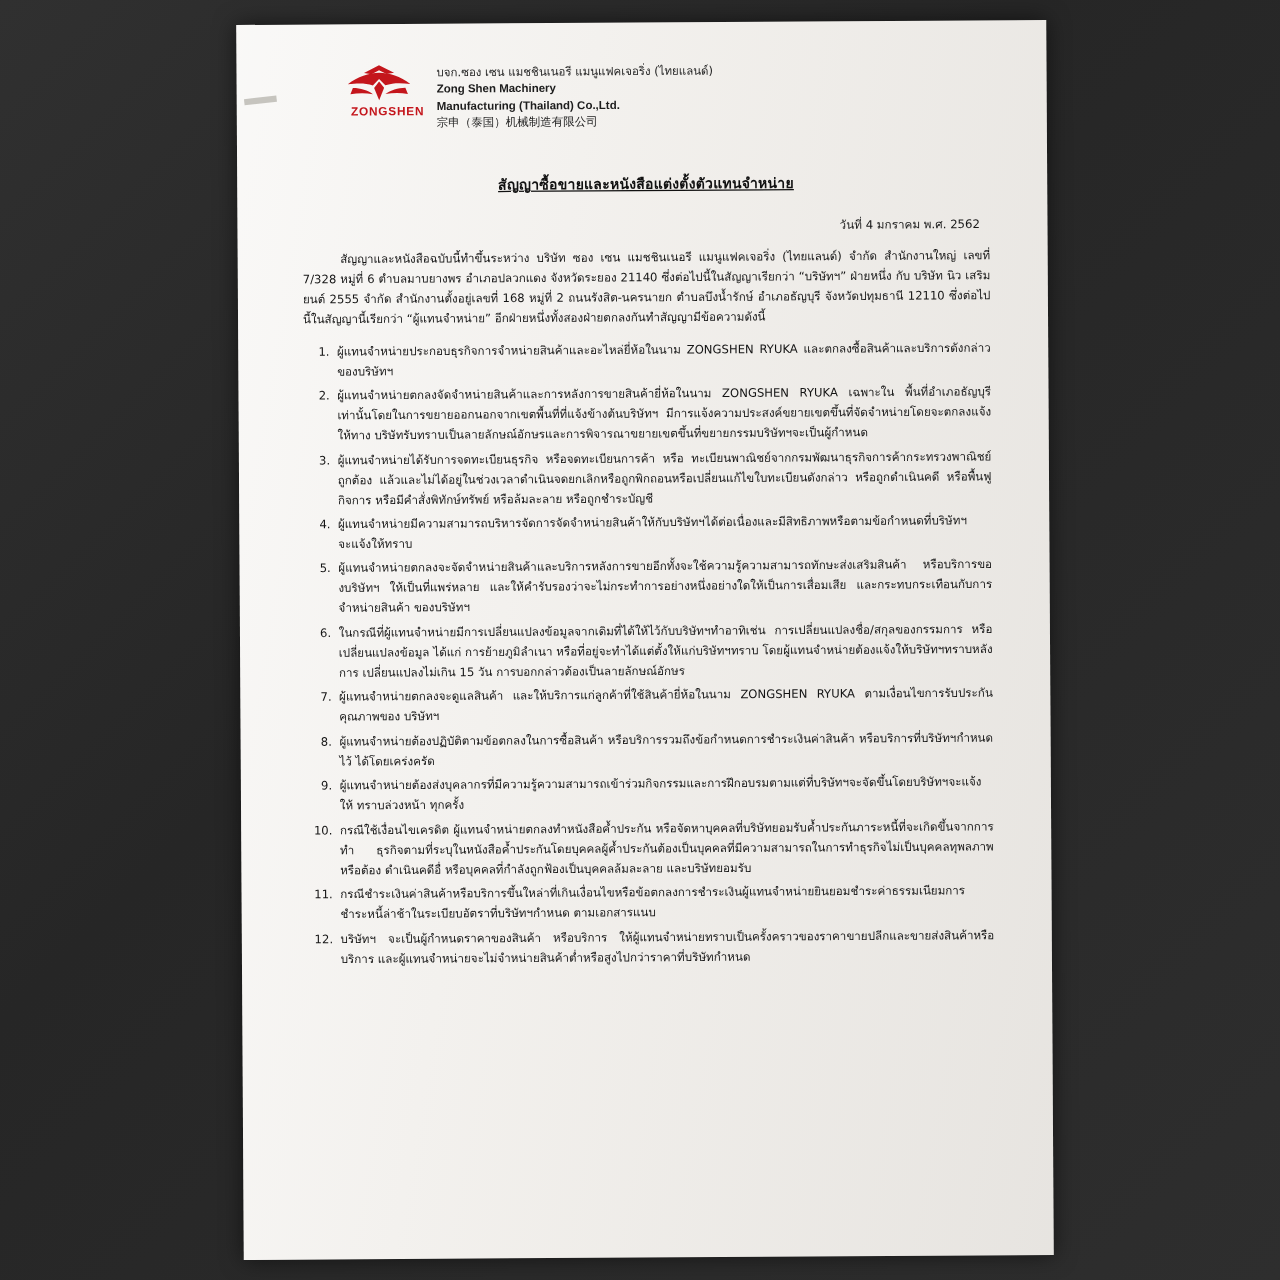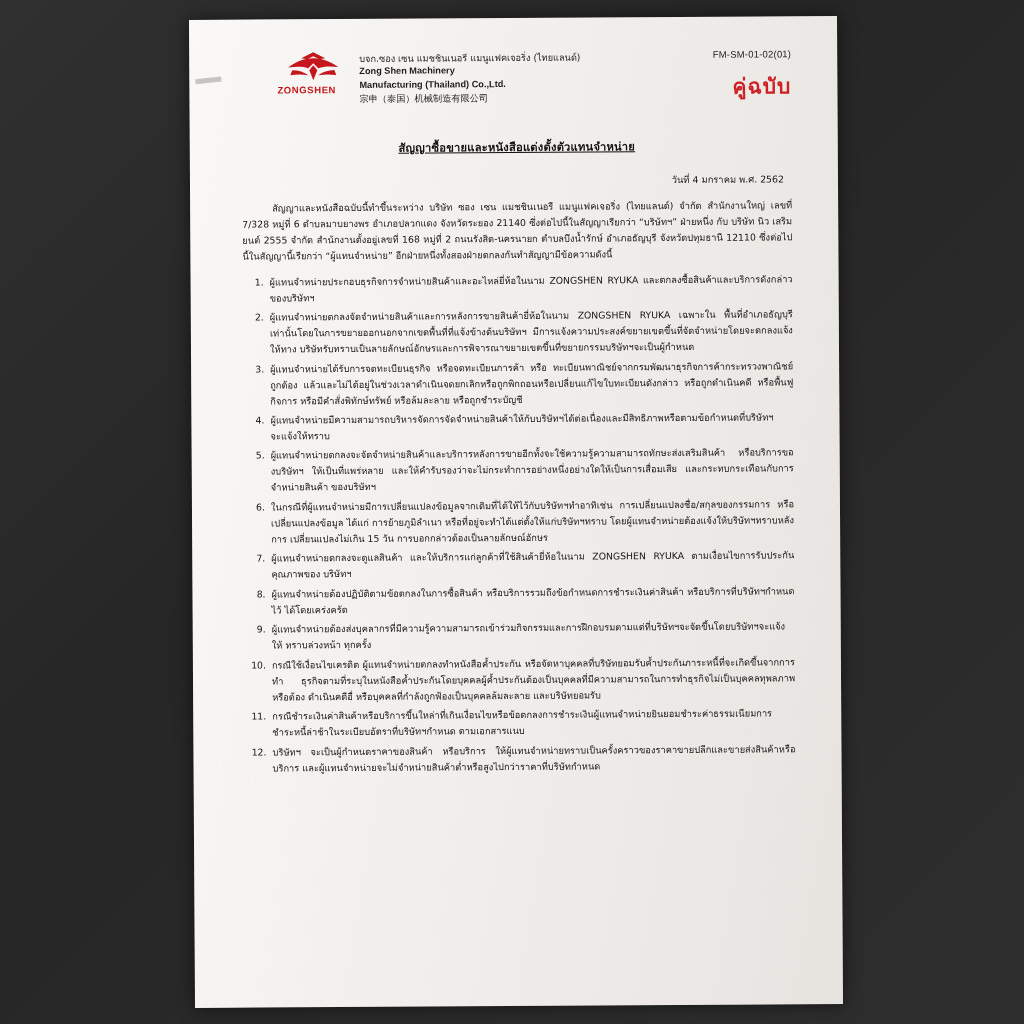--- a/index.html
+++ b/index.html
@@ -63,22 +63,21 @@
   }
   .brand {
     display: flex;
     align-items: flex-start;
     gap: 10px;
     padding-left: 26px;
   }
   .logo {
     width: 72px;
     flex: 0 0 72px;
-    text-align: left;
-    margin-left: 10px;
+    text-align: right;
   }
   .logo-mark {
     display: block;
     margin: 0 auto;
   }
   .logo-word {
     display: block;
     margin-top: 1px;
     font-family: "Liberation Sans", sans-serif;
     font-weight: bold;
@@ -195,24 +194,20 @@
             </svg>
             <span class="logo-word">ZONGSHEN</span>
           </div>
           <div class="brand-lines">
             <div class="l1">บจก.ซอง เซน แมชชินเนอรี แมนูแฟคเจอริ่ง (ไทยแลนด์)</div>
             <div class="l2">Zong Shen Machinery</div>
             <div class="l3">Manufacturing (Thailand) Co.,Ltd.</div>
             <div class="l4">宗申（泰国）机械制造有限公司</div>
           </div>
         </div>
-        <div class="header-right">
-          <div class="form-code">FM-SM-01-02(01)</div>
-          <div class="copy-stamp">คู่ฉบับ</div>
-        </div>
       </div>
 
       <div class="doc-title">สัญญาซื้อขายและหนังสือแต่งตั้งตัวแทนจำหน่าย</div>
       <div class="doc-date">วันที่  4   มกราคม  พ.ศ.  2562</div>
 
       <p class="preamble">สัญญาและหนังสือฉบับนี้ทำขึ้นระหว่าง   บริษัท ซอง เซน แมชชินเนอรี แมนูแฟคเจอริ่ง (ไทยแลนด์) จำกัด  สำนักงานใหญ่  เลขที่ 7/328  หมู่ที่ 6 ตำบลมาบยางพร อำเภอปลวกแดง จังหวัดระยอง 21140 ซึ่งต่อไปนี้ในสัญญาเรียกว่า “บริษัทฯ” ฝ่ายหนึ่ง กับ บริษัท  นิว เสริมยนต์ 2555 จำกัด  สำนักงานตั้งอยู่เลขที่  168   หมู่ที่ 2 ถนนรังสิต-นครนายก ตำบลบึงน้ำรักษ์ อำเภอธัญบุรี จังหวัดปทุมธานี 12110 ซึ่งต่อไปนี้ในสัญญานี้เรียกว่า “ผู้แทนจำหน่าย” อีกฝ่ายหนึ่งทั้งสองฝ่ายตกลงกันทำสัญญามีข้อความดังนี้</p>
 
       <ol class="clauses">
         <li>ผู้แทนจำหน่ายประกอบธุรกิจการจำหน่ายสินค้าและอะไหล่ยี่ห้อในนาม ZONGSHEN RYUKA และตกลงซื้อสินค้าและบริการดังกล่าวของบริษัทฯ</li>
         <li>ผู้แทนจำหน่ายตกลงจัดจำหน่ายสินค้าและการหลังการขายสินค้ายี่ห้อในนาม ZONGSHEN RYUKA เฉพาะใน พื้นที่อำเภอธัญบุรี เท่านั้นโดยในการขยายออกนอกจากเขตพื้นที่ที่แจ้งข้างต้นบริษัทฯ มีการแจ้งความประสงค์ขยายเขตขึ้นที่จัดจำหน่ายโดยจะตกลงแจ้งให้ทาง บริษัทรับทราบเป็นลายลักษณ์อักษรและการพิจารณาขยายเขตขึ้นที่ขยายกรรมบริษัทฯจะเป็นผู้กำหนด</li>

